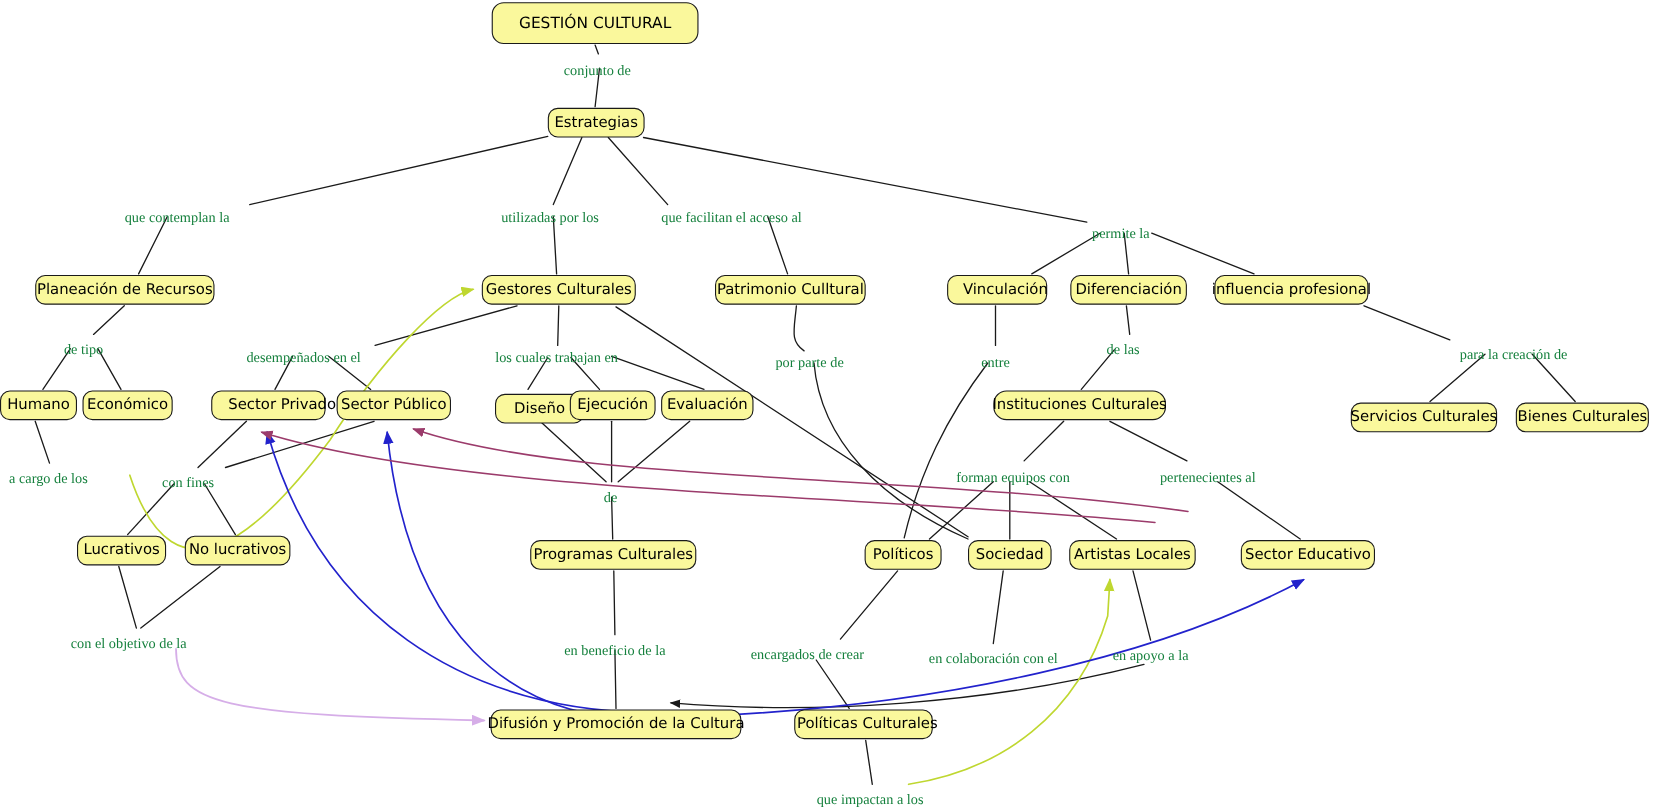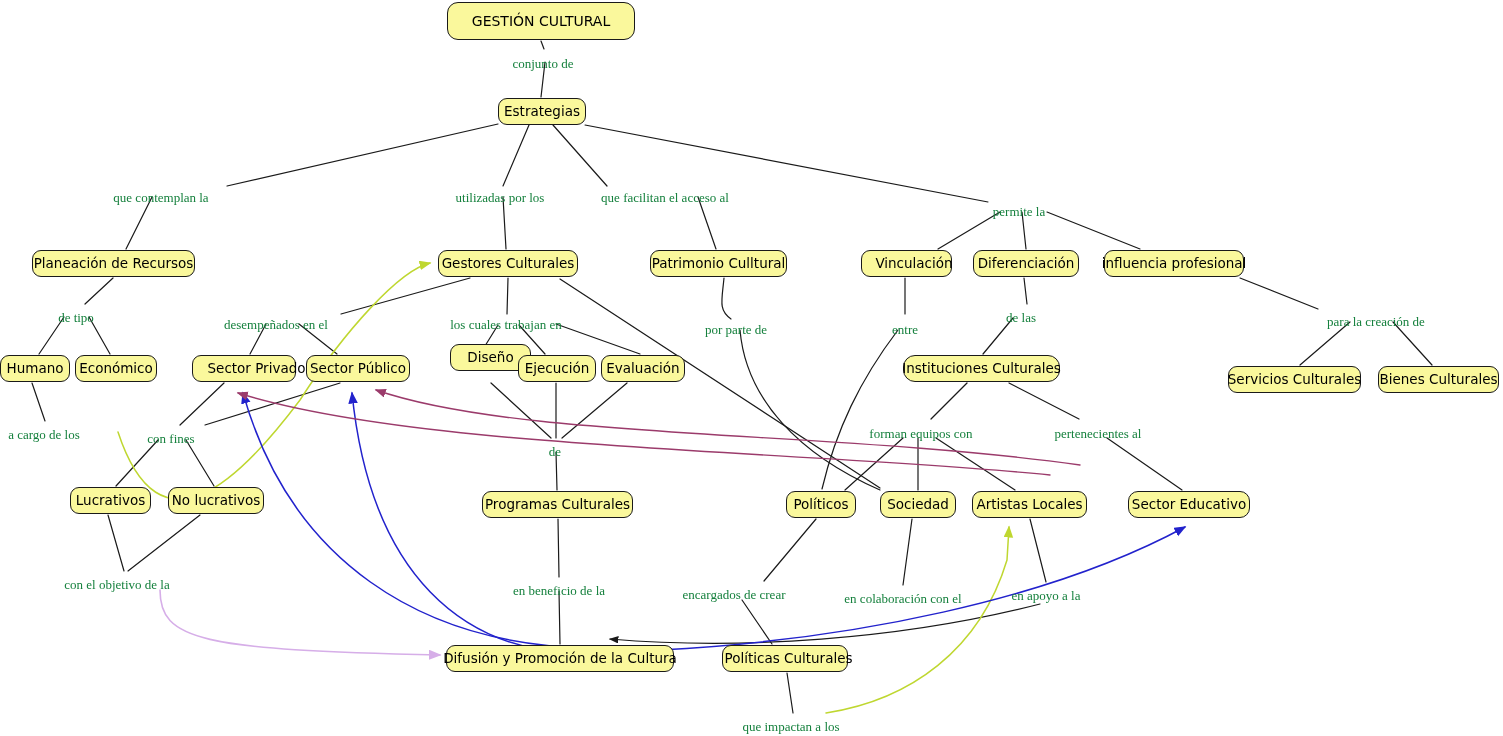--- a/index.html
+++ b/index.html
@@ -154,37 +154,37 @@
 
   <div id="nodes-group">
       <div class="node title-node" style="left: 447px; top: 2px; width: 188px; height: 38px;">GESTIÓN CULTURAL</div>
       <div class="node" style="left: 498px; top: 98px; width: 88px; height: 27px;">Estrategias</div>
       <div class="node" style="left: 32px; top: 250px; width: 163px; height: 27px;">Planeación de Recursos</div>
       <div class="node" style="left: 0px; top: 355px; width: 70px; height: 27px;">Humano</div>
       <div class="node" style="left: 75px; top: 355px; width: 82px; height: 27px;">Económico</div>
       <div class="node" style="left: 438px; top: 250px; width: 140px; height: 27px; text-align: right;">Gestores Culturales</div>
       <div class="node" style="left: 192px; top: 355px; width: 104px; height: 27px; padding-left: 34px;">Sector Privado</div>
       <div class="node" style="left: 306px; top: 355px; width: 104px; height: 27px;">Sector Público</div>
-      <div class="node" style="left: 450px; top: 344px; width: 81px; height: 27px; text-align: center;">Diseño</div>
+      <div class="node" style="left: 450px; top: 358px; width: 81px; height: 27px; text-align: center;">Diseño</div>
       <div class="node" style="left: 518px; top: 355px; width: 78px; height: 27px;">Ejecución</div>
       <div class="node" style="left: 601px; top: 355px; width: 84px; height: 27px;">Evaluación</div>
       <div class="node" style="left: 650px; top: 250px; width: 137px; height: 27px;">Patrimonio Culltural</div>
       <div class="node" style="left: 861px; top: 250px; width: 91px; height: 27px; padding-left: 24px;">Vinculación</div>
       <div class="node" style="left: 973px; top: 250px; width: 106px; height: 27px;">Diferenciación</div>
       <div class="node" style="left: 1104px; top: 250px; width: 140px; height: 27px;">influencia profesional</div>
       <div class="node" style="left: 903px; top: 355px; width: 157px; height: 27px; border-radius: 12px;">Instituciones Culturales</div>
       <div class="node" style="left: 1228px; top: 366px; width: 133px; height: 27px;">Servicios Culturales</div>
       <div class="node" style="left: 1378px; top: 366px; width: 121px; height: 27px;">Bienes Culturales</div>
       <div class="node" style="left: 70px; top: 487px; width: 81px; height: 27px;">Lucrativos</div>
       <div class="node" style="left: 168px; top: 487px; width: 96px; height: 27px;">No lucrativos</div>
       <div class="node" style="left: 482px; top: 491px; width: 151px; height: 27px;">Programas Culturales</div>
       <div class="node" style="left: 786px; top: 491px; width: 70px; height: 27px;">Políticos</div>
       <div class="node" style="left: 880px; top: 491px; width: 76px; height: 27px;">Sociedad</div>
       <div class="node" style="left: 972px; top: 491px; width: 115px; height: 27px;">Artistas Locales</div>
-      <div class="node" style="left: 1128px; top: 491px; width: 122px; height: 27px; border-radius: 10px;">Sector Educativo</div>
+      <div class="node" style="left: 1128px; top: 491px; width: 122px; height: 27px;">Sector Educativo</div>
       <div class="node" style="left: 446px; top: 645px; width: 228px; height: 27px;">Difusión y Promoción de la Cultura</div>
       <div class="node" style="left: 722px; top: 645px; width: 126px; height: 27px; padding-left: 16px;">Políticas Culturales</div>
     </div>
   <div id="labels-group">
       <div class="link-label" style="left: 543px; top: 57px;">conjunto de</div>
       <div class="link-label" style="left: 161px; top: 191px;">que contemplan la</div>
       <div class="link-label" style="left: 500px; top: 191px;">utilizadas por los</div>
       <div class="link-label" style="left: 665px; top: 191px;">que facilitan el acceso al</div>
       <div class="link-label" style="left: 1019px; top: 205px;">permite la</div>
       <div class="link-label" style="left: 76px; top: 311px;">de tipo</div>

